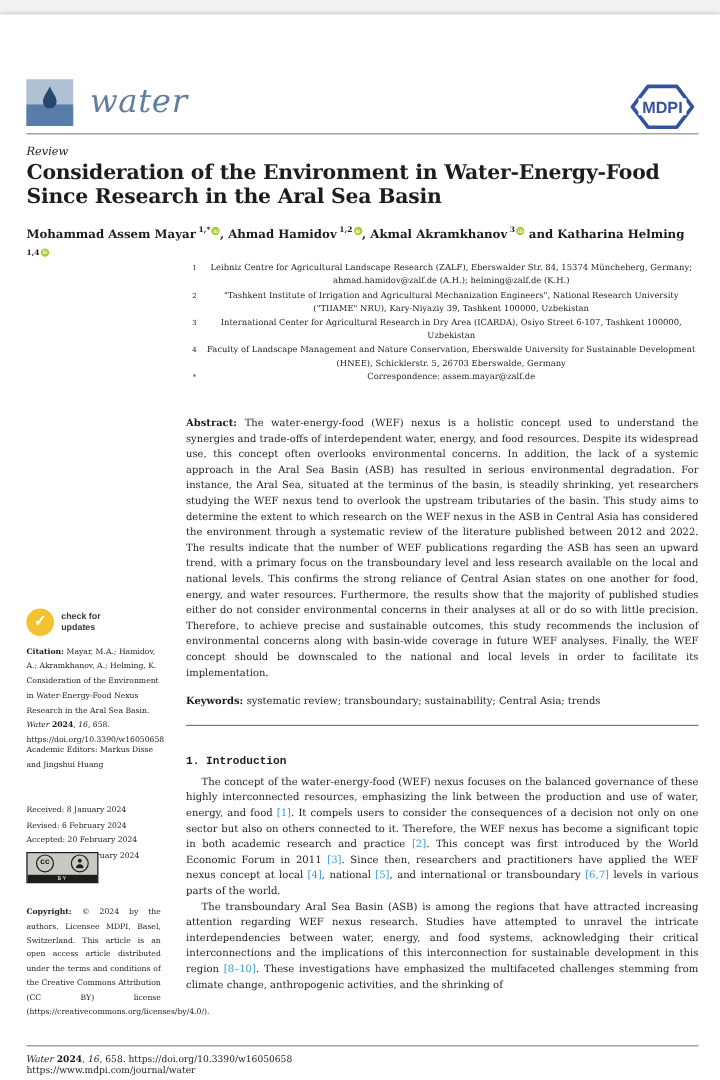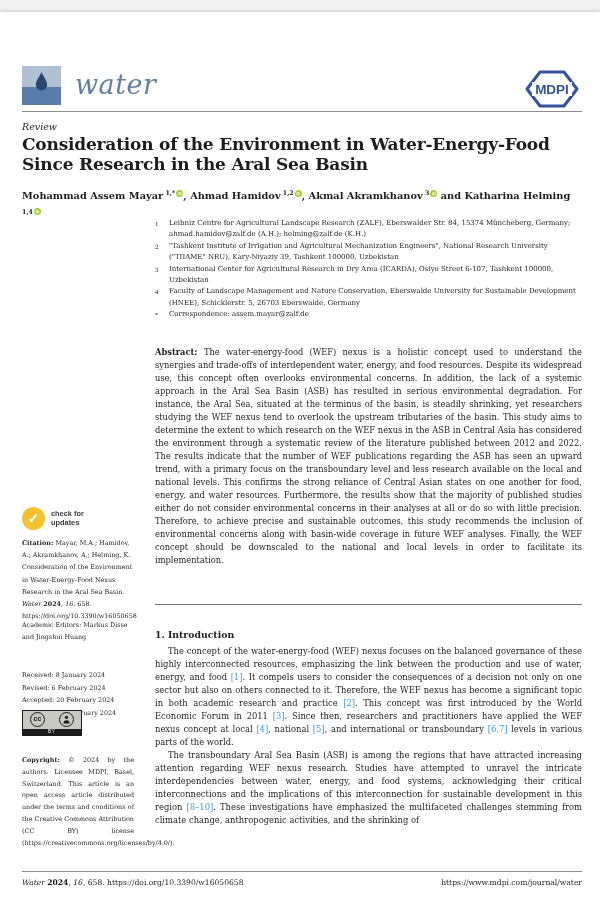--- a/index.html
+++ b/index.html
@@ -18,32 +18,32 @@
   .review-label{position:absolute;left:22px;top:109px;font-size:9.5px;font-style:italic;}
   .article-title{position:absolute;left:22px;top:122px;width:558px;font-size:17px;font-weight:bold;line-height:20px;letter-spacing:-.2px;}
   .authors{position:absolute;left:22px;top:174px;width:558px;font-size:9.8px;font-weight:bold;line-height:14px;}
   .author-sup{font-size:6.3px;}
   .orcid{display:inline-block;width:7px;height:7px;border-radius:50%;background:#a6ce39;color:#fff;
          font-size:4px;line-height:7px;text-align:center;vertical-align:super;margin-left:1px;
          font-family:"Liberation Sans",sans-serif;font-weight:bold;}
 
   
   .affiliations{position:absolute;left:155px;top:206px;width:428px;font-size:7px;line-height:11.4px;}
-  .aff-row{display:flex;}
+  .aff-row{display:flex;text-align:center;}
   .aff-marker{flex:none;width:14px;font-size:5.8px;padding-top:1px;}
   .aff-text{flex:1;}
 
   
   .abstract{position:absolute;left:155px;top:334px;width:427px;font-size:8.3px;line-height:13px;text-align:justify;}
   .keywords{position:absolute;left:155px;top:566px;width:427px;font-size:8.3px;line-height:13px;}
   .col-rule{position:absolute;left:155px;top:592px;width:427px;border-top:1.3px solid #777;}
 
   
   .main-body{position:absolute;left:155px;top:617px;width:427px;}
-  .sec-heading{font-size:9.3px;font-weight:bold;margin:0 0 5px 0;}
+  .sec-heading{font-size:9.3px;font-weight:bold;margin:0 0 5px 0;font-family:Liberation Mono, monospace;}
   .body-para{margin:0;font-size:8.4px;line-height:13px;text-align:justify;text-indent:13px;}
   .ref-link{color:#3b9cd9;cursor:pointer;}
   .run-b{font-weight:bold;}
   .run-i{font-style:italic;}
 
   
   .sidebar{position:absolute;left:22px;top:494px;width:112px;font-size:6.4px;line-height:12.2px;}
   .update-badge{position:absolute;left:0;top:0;width:112px;height:26px;cursor:pointer;}
   .update-circle{position:absolute;left:0;top:1px;width:23px;height:23px;border-radius:50%;background:#f2c230;
                  color:#fff;font-size:13px;line-height:23px;text-align:center;font-weight:bold;}
@@ -56,21 +56,21 @@
   .cc-circles{position:absolute;left:0;top:1px;width:100%;display:flex;justify-content:space-around;}
   .cc-circle{width:13px;height:13px;border-radius:50%;border:1.5px solid #1c1c1c;color:#1c1c1c;
              font-size:7px;font-weight:bold;line-height:12px;text-align:center;
              font-family:"Liberation Sans",sans-serif;background:#c9c9c3;}
   .cc-bar{position:absolute;left:0;bottom:0;width:100%;height:6px;background:#1c1c1c;color:#fff;
           font-size:4.5px;line-height:6px;text-align:center;font-family:"Liberation Sans",sans-serif;letter-spacing:1px;}
   .copyright-block{position:absolute;left:0;top:249px;width:112px;text-align:justify;line-height:11.8px;}
 
   
   .footer-rule{position:absolute;left:22px;top:859px;width:560px;border-top:1.6px solid #8d8d8d;}
-  .footer{position:absolute;left:22px;top:866px;width:560px;font-size:7.6px;display:flex;justify-content:space-between;}
+  .footer{position:absolute;left:22px;top:866px;width:560px;font-size:7.6px;display:flex;justify-content:space-between;flex-direction:column;}
 </style>
 </head>
 <body>
 
 <div class="page">
 
   <div class="masthead">
     <div class="logo-square">
       <div class="logo-water-half"></div>
       <svg class="logo-drop" width="21" height="23" viewBox="0 0 24 26">
@@ -106,20 +106,21 @@
         <span class="aff-marker">4</span>
         <span class="aff-text">Faculty of Landscape Management and Nature Conservation, Eberswalde University for Sustainable Development (HNEE), Schicklerstr. 5, 26703 Eberswalde, Germany</span>
       </div>
       <div class="aff-row">
         <span class="aff-marker">*</span>
         <span class="aff-text">Correspondence: assem.mayar@zalf.de</span>
       </div>
     </div>
 
   <div class="abstract"><span class="run-b">Abstract: </span><span>The water-energy-food (WEF) nexus is a holistic concept used to understand the synergies and trade-offs of interdependent water, energy, and food resources. Despite its widespread use, this concept often overlooks environmental concerns. In addition, the lack of a systemic approach in the Aral Sea Basin (ASB) has resulted in serious environmental degradation. For instance, the Aral Sea, situated at the terminus of the basin, is steadily shrinking, yet researchers studying the WEF nexus tend to overlook the upstream tributaries of the basin. This study aims to determine the extent to which research on the WEF nexus in the ASB in Central Asia has considered the environment through a systematic review of the literature published between 2012 and 2022. The results indicate that the number of WEF publications regarding the ASB has seen an upward trend, with a primary focus on the transboundary level and less research available on the local and national levels. This confirms the strong reliance of Central Asian states on one another for food, energy, and water resources. Furthermore, the results show that the majority of published studies either do not consider environmental concerns in their analyses at all or do so with little precision. Therefore, to achieve precise and sustainable outcomes, this study recommends the inclusion of environmental concerns along with basin-wide coverage in future WEF analyses. Finally, the WEF concept should be downscaled to the national and local levels in order to facilitate its implementation.</span></div>
+  <div class="keywords"><span class="run-b">Keywords: </span><span>systematic review; transboundary; sustainability; Central Asia; trends</span></div>
   <div class="col-rule"></div>
 
   <div class="main-body">
       <div class="sec-heading">1. Introduction</div>
       <p class="body-para"><span>The concept of the water-energy-food (WEF) nexus focuses on the balanced governance of these highly interconnected resources, emphasizing the link between the production and use of water, energy, and food </span><span class="ref-link">[1]</span><span>. It compels users to consider the consequences of a decision not only on one sector but also on others connected to it. Therefore, the WEF nexus has become a significant topic in both academic research and practice </span><span class="ref-link">[2]</span><span>. This concept was first introduced by the World Economic Forum in 2011 </span><span class="ref-link">[3]</span><span>. Since then, researchers and practitioners have applied the WEF nexus concept at local </span><span class="ref-link">[4]</span><span>, national </span><span class="ref-link">[5]</span><span>, and international or transboundary </span><span class="ref-link">[6,7]</span><span> levels in various parts of the world.</span></p>
       <p class="body-para"><span>The transboundary Aral Sea Basin (ASB) is among the regions that have attracted increasing attention regarding WEF nexus research. Studies have attempted to unravel the intricate interdependencies between water, energy, and food systems, acknowledging their critical interconnections and the implications of this interconnection for sustainable development in this region </span><span class="ref-link">[8–10]</span><span>. These investigations have emphasized the multifaceted challenges stemming from climate change, anthropogenic activities, and the shrinking of</span></p>
     </div>
 
   <div class="sidebar">
     <div class="update-badge">

